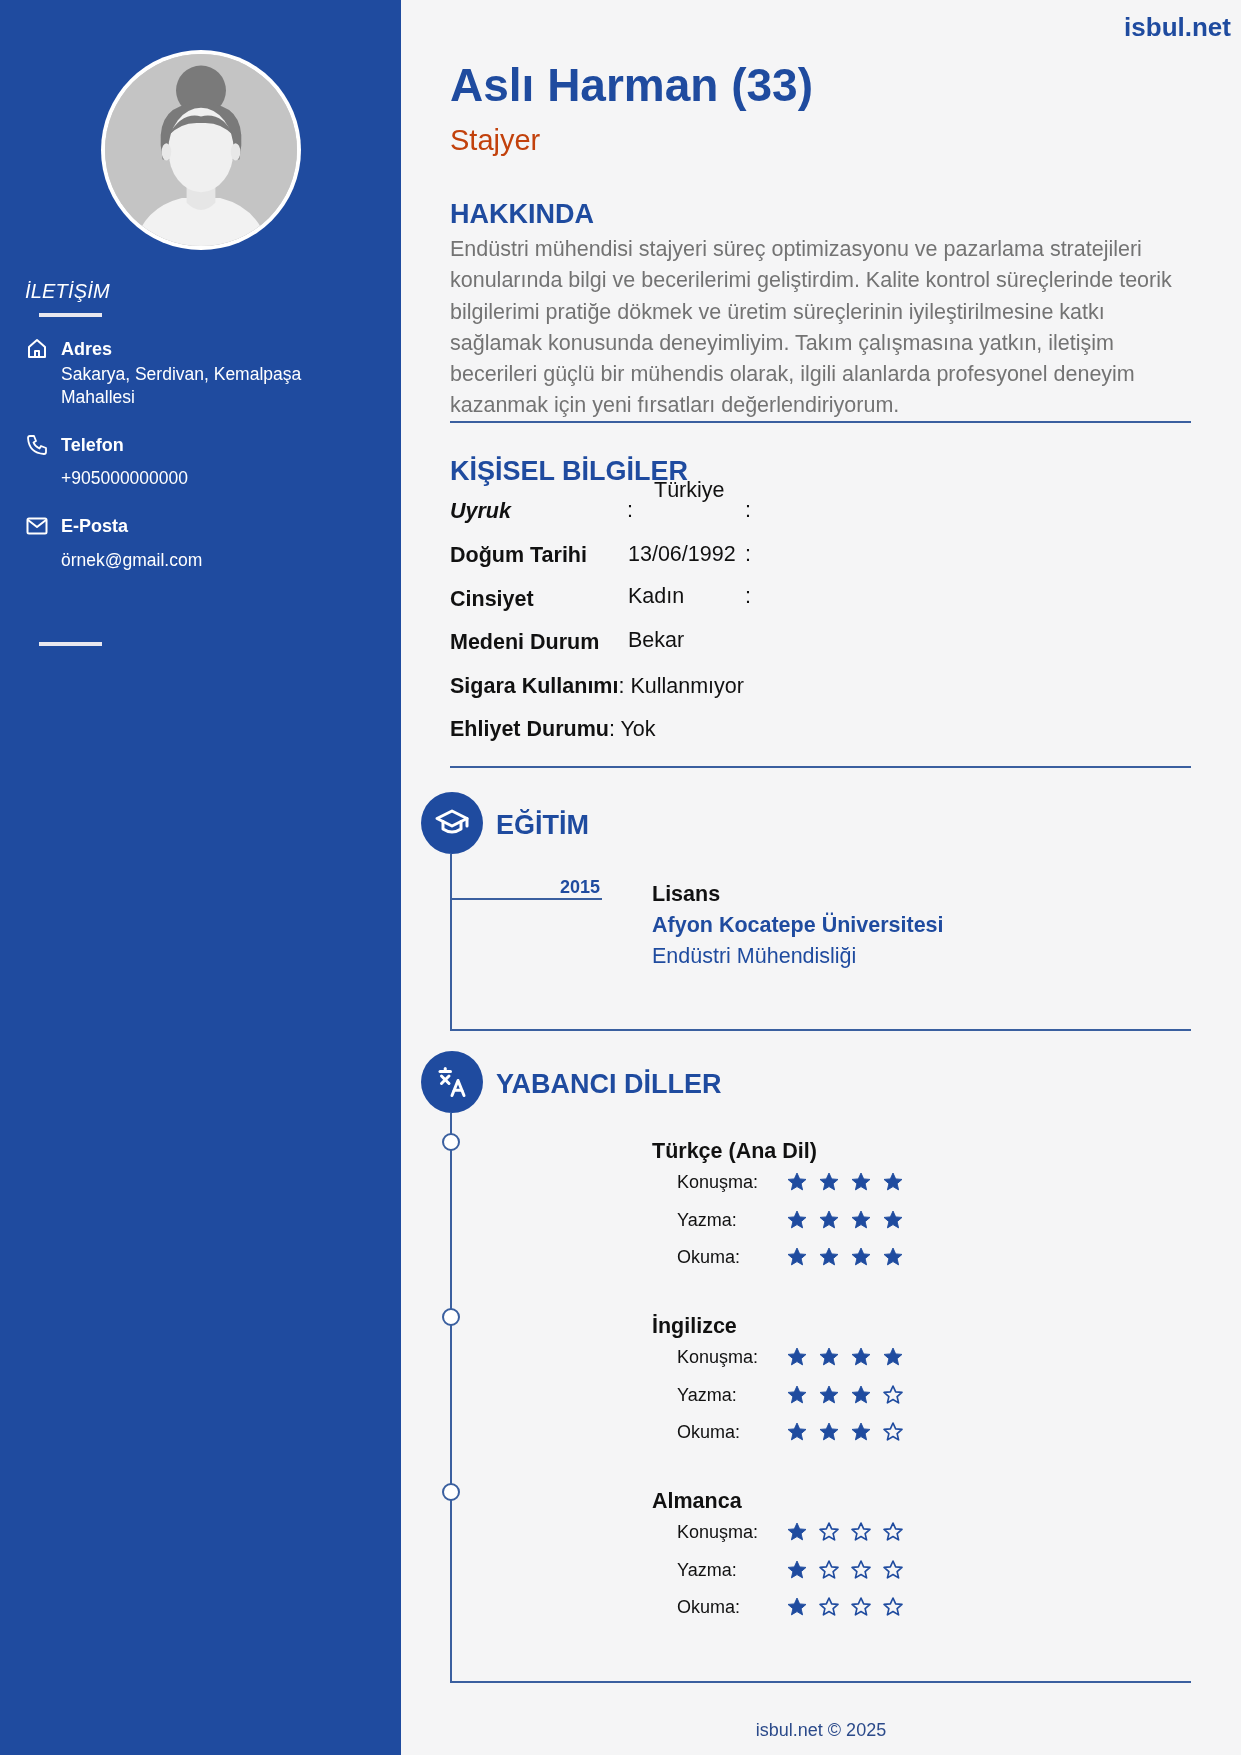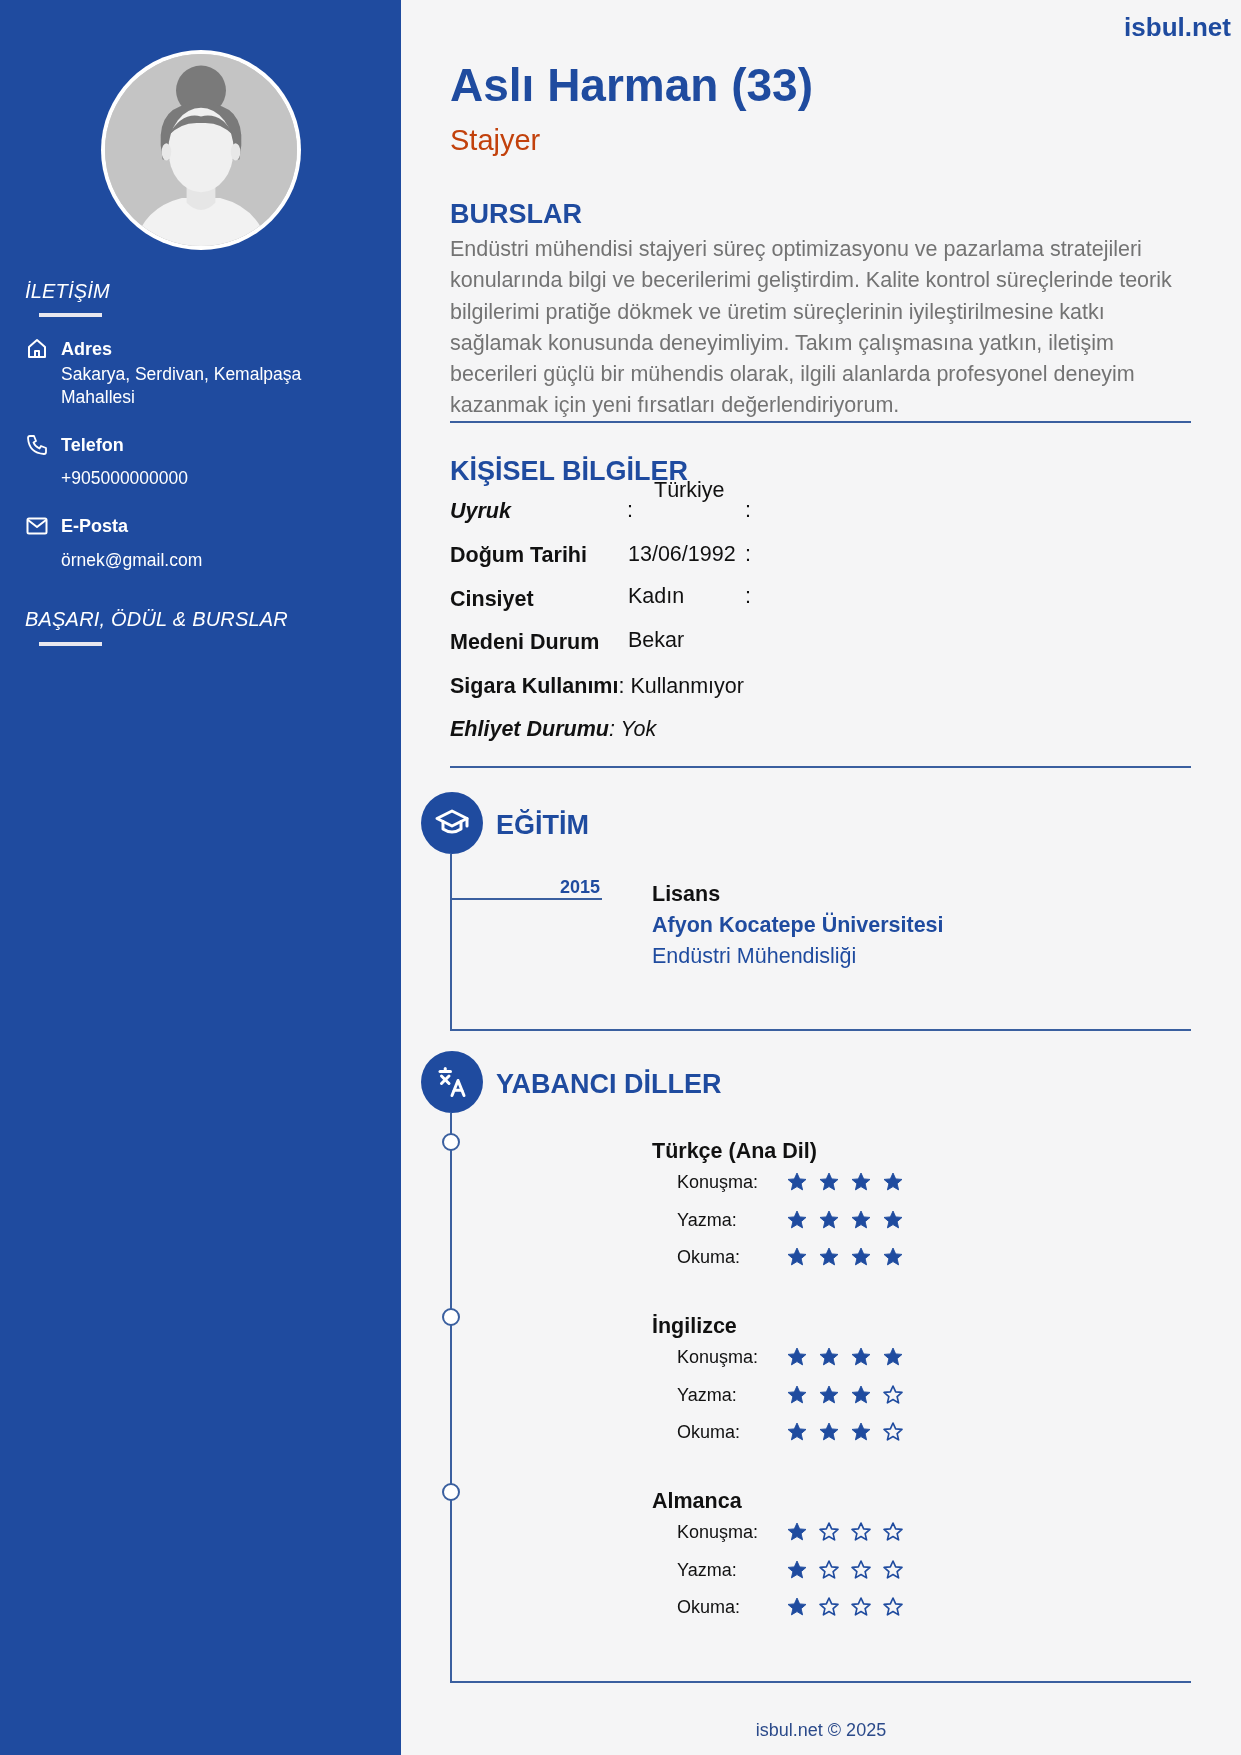--- a/index.html
+++ b/index.html
@@ -101,29 +101,28 @@
     <span class="ic">
       <svg viewBox="0 0 24 24" fill="none" stroke="#fff" stroke-width="2" stroke-linejoin="round">
           <rect x="2.5" y="4.5" width="19" height="15" rx="1.5"></rect>
           <path d="M3 6 L12 13 L21 6"></path>
         </svg>
     </span>
     <span class="lbl">E-Posta</span>
     <span class="val" style="top:35px;">örnek@gmail.com</span>
   </div>
 
-  <div class="side-h" style="top:608px;">BAŞARI, ÖDÜL &amp; BURSLAR</div>
   <div class="side-underline" style="top:642px;"></div>
 </aside>
 
 <div class="brand">isbul.net</div>
 <h1 class="name">Aslı Harman (33)</h1>
 <div class="title">Stajyer</div>
 
-<h2 class="sec-h" style="top:199px;">BURSLAR</h2>
+<h2 class="sec-h" style="top:199px;">HAKKINDA</h2>
 <p class="about">Endüstri mühendisi stajyeri süreç optimizasyonu ve pazarlama stratejileri konularında bilgi ve becerilerimi geliştirdim. Kalite kontrol süreçlerinde teorik bilgilerimi pratiğe dökmek ve üretim süreçlerinin iyileştirilmesine katkı sağlamak konusunda deneyimliyim. Takım çalışmasına yatkın, iletişim becerileri güçlü bir mühendis olarak, ilgili alanlarda profesyonel deneyim kazanmak için yeni fırsatları değerlendiriyorum.</p>
 <div class="hline" style="top:421px;"></div>
 
 <h2 class="sec-h" style="top:456px;">KİŞİSEL BİLGİLER</h2>
 
 <div class="pi-row" style="top:499px;font-style:italic;">
   <span class="k">Uyruk</span>
 </div>
 <span class="pi-abs" style="left:627px; top:498px;">:</span>
 <span class="pi-abs" style="left:654px; top:478px;">Türkiye</span>
@@ -144,21 +143,21 @@
 <div class="pi-row" style="top:630px;">
   <span class="k">Medeni Durum</span>
 </div>
 <span class="pi-abs" style="left:628px; top:628px;">Bekar</span>
 
 <div class="pi-row" style="top:674px;">
   <span class="k">Sigara Kullanımı</span><span>:</span>
   <span>Kullanmıyor</span>
 </div>
 
-<div class="pi-row" style="top:717px;font-style:italic;">
+<div class="pi-row" style="top:717px;">
   <span class="k">Ehliyet Durumu</span><span>:</span>
   <span>Yok</span>
 </div>
 
 <div class="hline" style="top:766px;"></div>
 
 <div class="circ-icon" style="left:421px; top:792px;">
   <svg viewBox="0 0 24 24" fill="none" stroke="#fff" stroke-width="2" stroke-linejoin="round" stroke-linecap="round">
     <path d="M2 9 L12 4 L22 9 L12 14 Z"></path>
     <path d="M6 11 V16 Q12 20 18 16 V11"></path>

